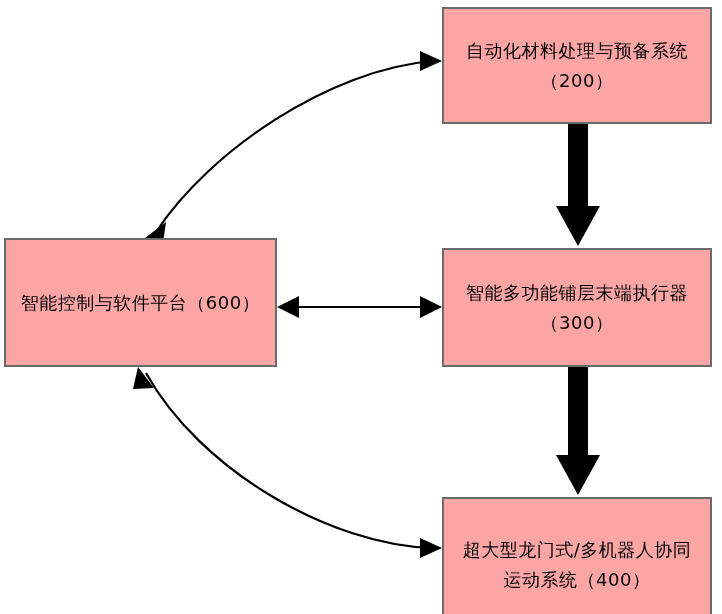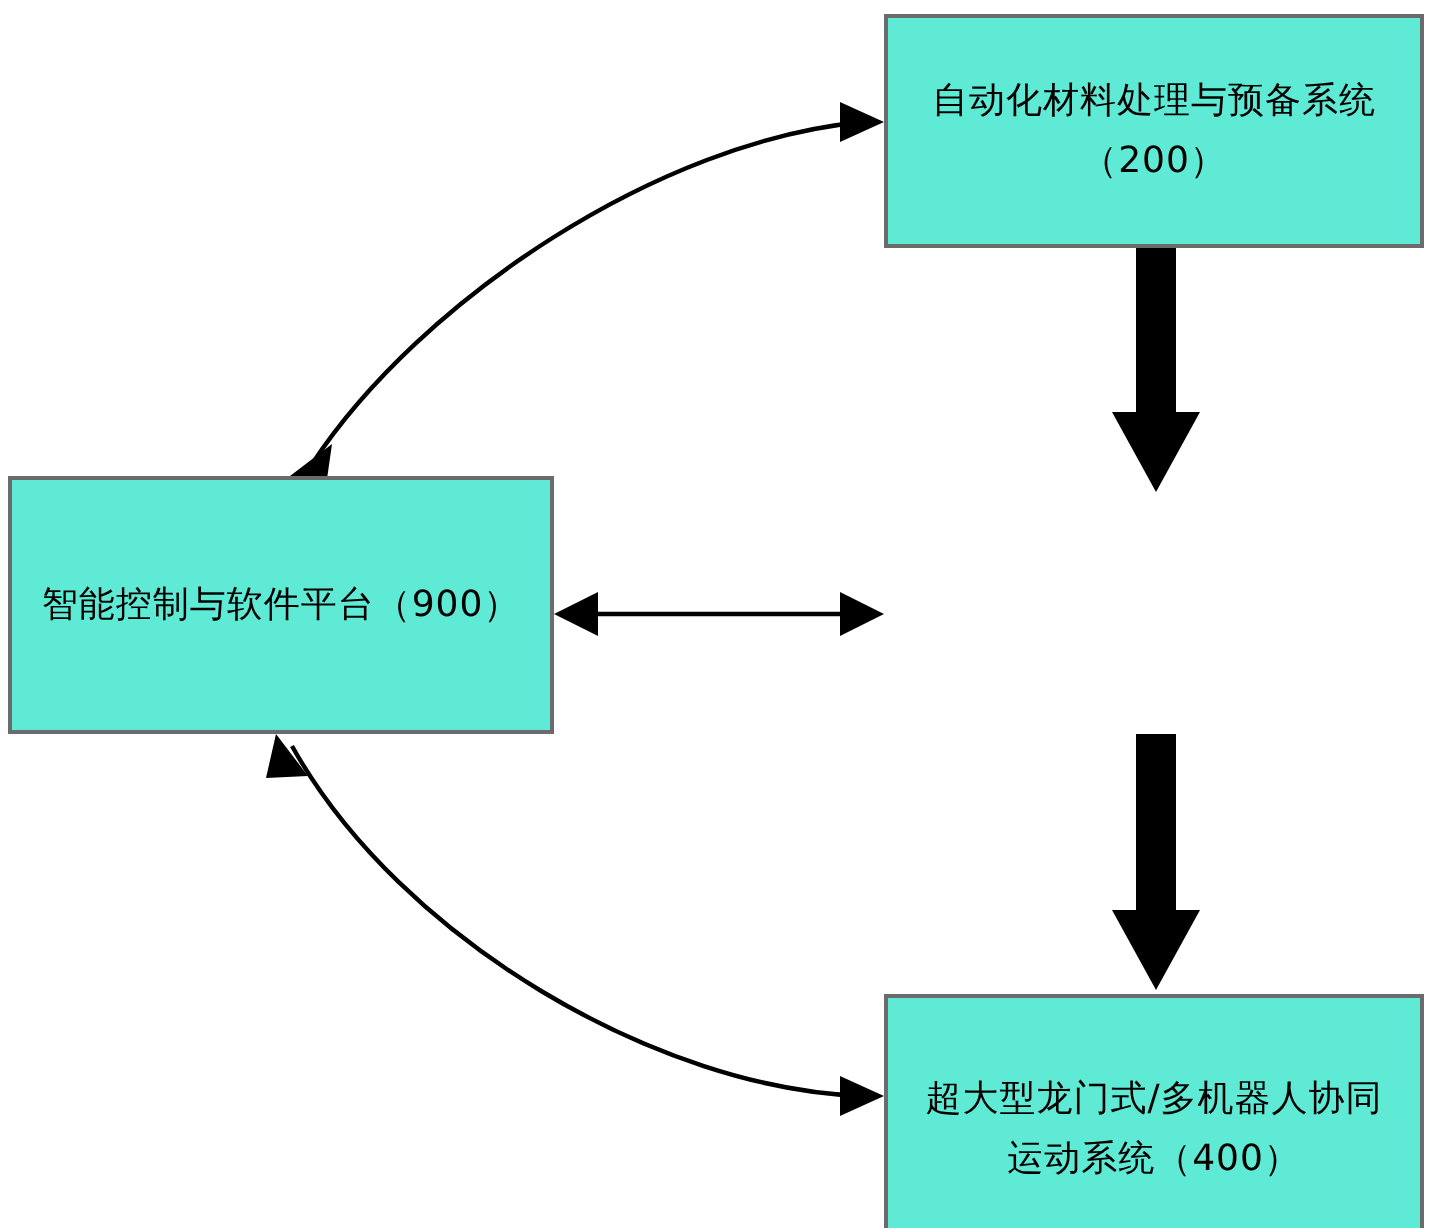--- a/index.html
+++ b/index.html
@@ -15,21 +15,21 @@
     position: relative;
     width: 722px;
     height: 614px;
     background: #ffffff;
     overflow: hidden;
   }
   .node-box {
     position: absolute;
     box-sizing: border-box;
     border: 2px solid #6b6b6b;
-    background: #5eead4;
+    background: #fca5a5;
     display: flex;
     align-items: center;
     justify-content: center;
     text-align: center;
     z-index: 3;
   }
   .node-label {
     font-size: 18px;
     line-height: 30px;
     color: #000000;
@@ -93,27 +93,31 @@
     </g>
 
     <g>
       <path class="thin-edge" d="M 146 373 C 200 470 330 545 432 548"></path>
       <polygon class="edge-head" points="138,367 154,388 133,389"></polygon>
       <polygon class="edge-head" points="442,548 420,538 420,558"></polygon>
     </g>
   </svg>
 
   <div class="node-box" id="node-500">
-    <span class="node-label">智能控制与软件平台（900）</span>
+    <span class="node-label">智能控制与软件平台（600）</span>
   </div>
 
   <div class="node-box" id="node-200">
     <span class="node-label">自动化材料处理与预备系统
 （200）</span>
   </div>
 
+  <div class="node-box" id="node-300">
+    <span class="node-label">智能多功能铺层末端执行器
+（300）</span>
+  </div>
 
   <div class="node-box" id="node-400">
     <span class="node-label">超大型龙门式/多机器人协同
 运动系统（400）</span>
   </div>
 
 </div>
 
 </body></html>

